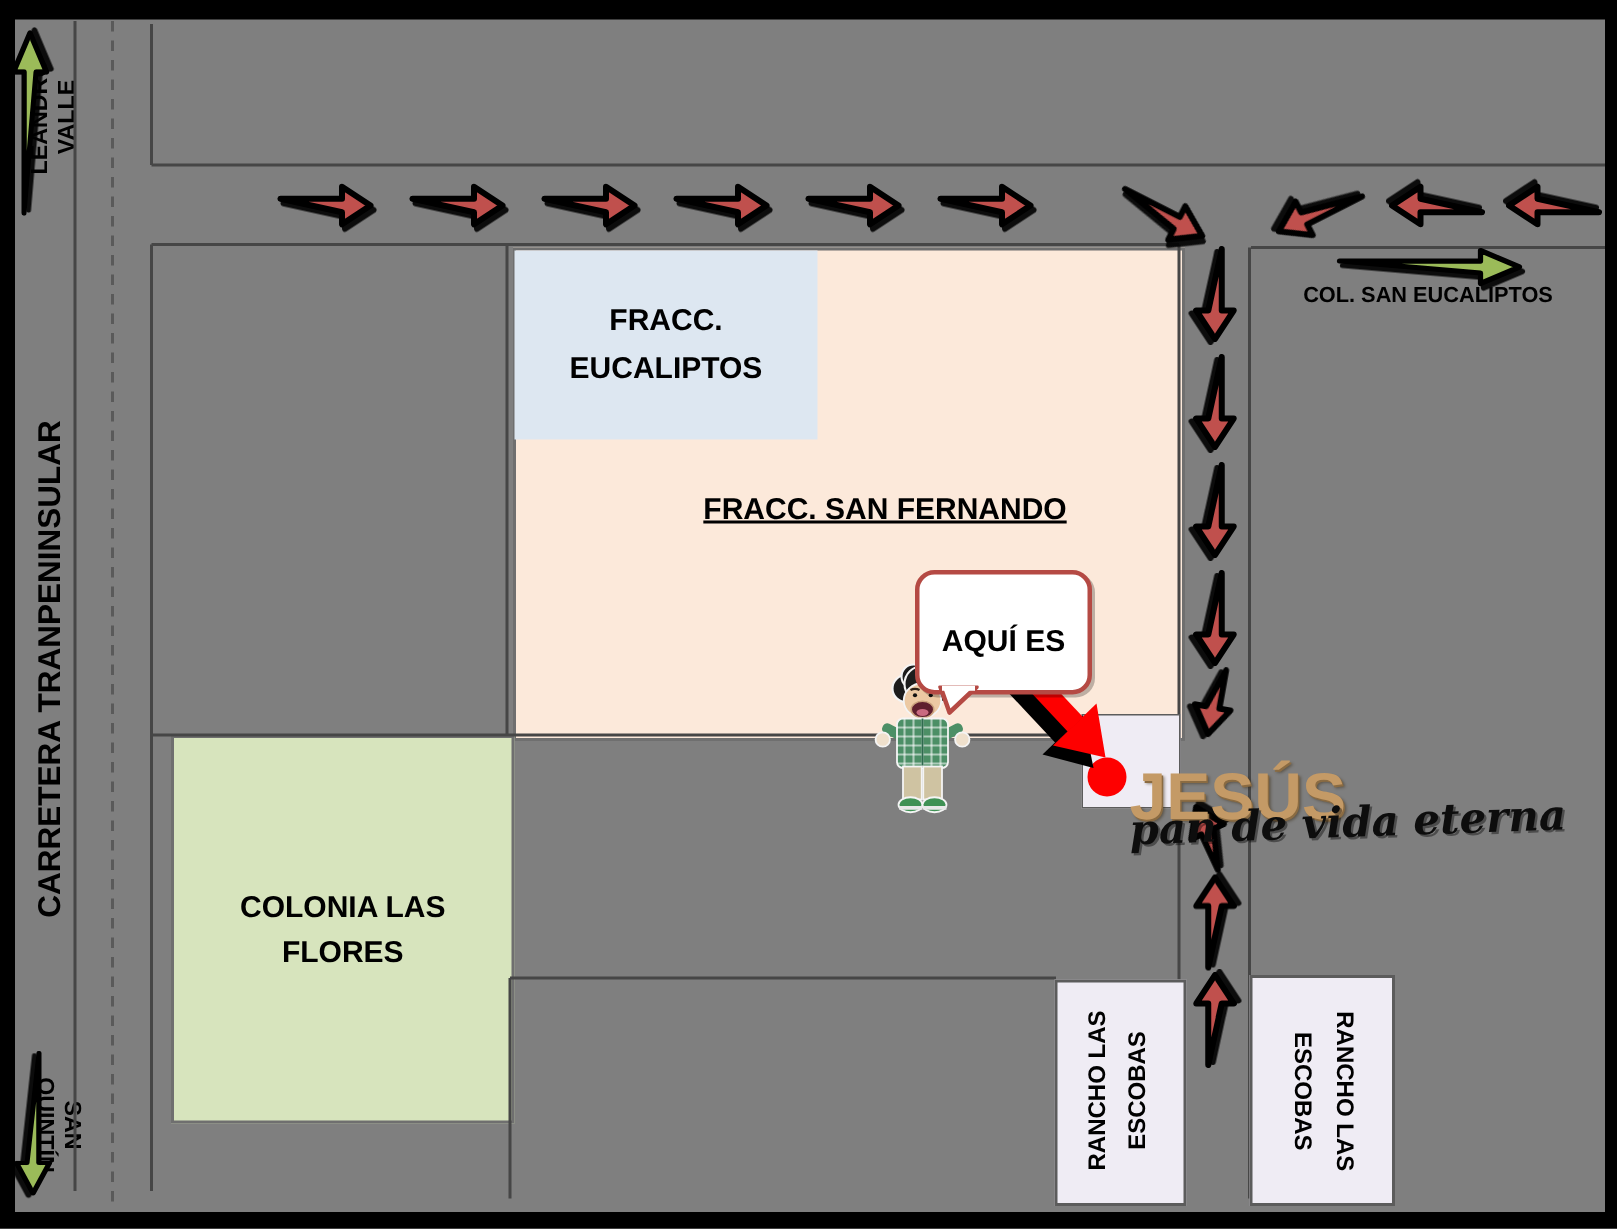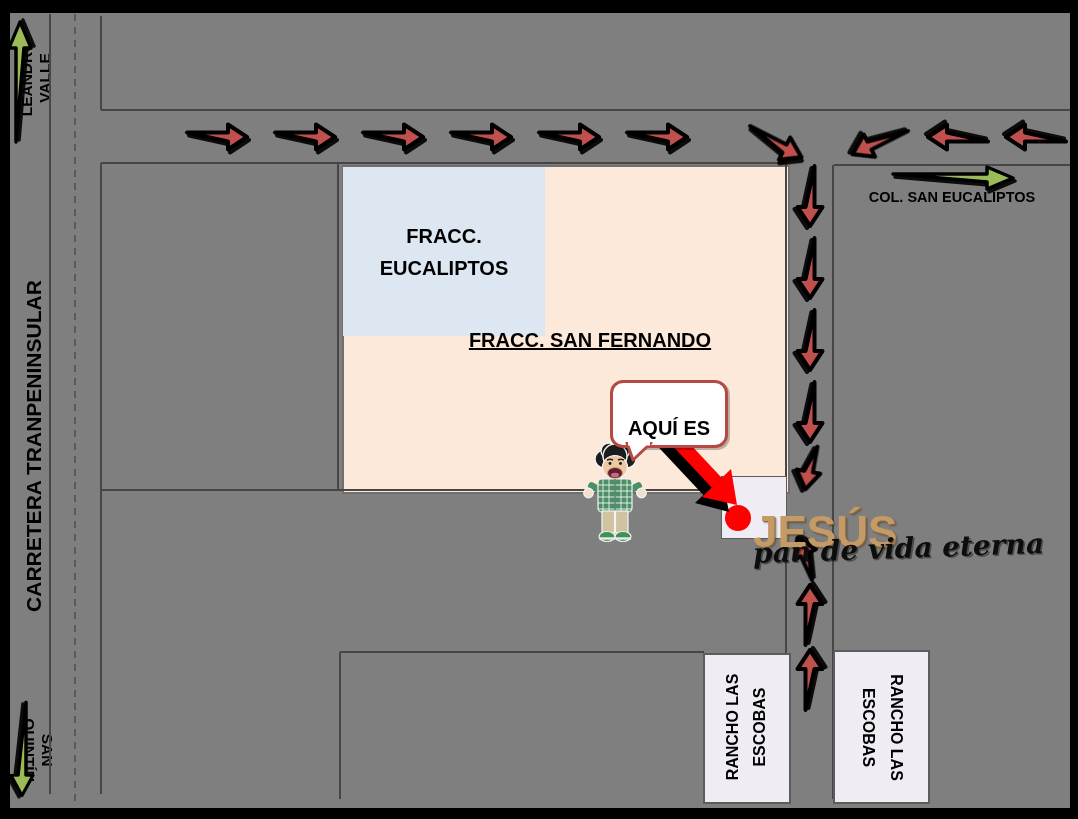--- a/index.html
+++ b/index.html
@@ -41,38 +41,40 @@
   .logo-title { font-size:44px; font-weight:bold; letter-spacing:0px;
                 color:var(--logo-tan);
                 text-shadow:1px 1px 0 #8a6b42, 2px 2px 2px rgba(50,35,10,.45); }
   .logo-sub { font-family:"DejaVu Serif",serif; font-style:italic; font-weight:bold;
               font-size:28px; color:#0d0d0d; margin-top:-14px; transform:rotate(-2deg);
               transform-origin:left center; text-shadow:1.5px 1.5px 0 rgba(0,0,0,.4); white-space:nowrap; }
   
   .bubble { position:absolute; z-index:30; background:#fff;
             border:3.5px solid var(--bubble-border); border-radius:13px;
             display:flex; align-items:flex-end; justify-content:center;
-            font-weight:bold; font-size:20px; padding-bottom:5px;
+            font-weight:bold; font-size:20px; padding-bottom:20px;
             box-shadow:2px 2px 0 rgba(0,0,0,0.25); }
   .bubble svg.tail { position:absolute; left:10px; bottom:-17px; }
   .pointer { position:absolute; z-index:28; pointer-events:none; }
   .charsvg { position:absolute; z-index:25; pointer-events:none; }
   .lbl { position:absolute; z-index:10; font-weight:bold; text-align:center; }
 </style>
 </head>
 <body>
 
 <div class="canvas">
 
   <div class="region region-tan" style="left:342px; top:165px; width:444px; height:325px;"></div>
   <div class="lbl" style="left:450px; top:329px; width:280px; font-size:20px; z-index:3;text-decoration:underline;">FRACC. SAN FERNANDO</div>
 
-  <div class="region region-blue pre" style="left:343px; top:167px; width:202px; height:169px; font-size:20px; line-height:1.6;">FRACC.
+  <div class="region region-blue pre" style="left:343px; top:167px; width:202px; height:126px; font-size:20px; line-height:1.6;">FRACC.
 EUCALIPTOS</div>
 
+  <div class="region region-green pre" style="left:114px; top:490px; width:225px; height:255px; font-size:20px; line-height:1.5;">COLONIA LAS
+FLORES</div>
 
   <svg class="overlay" width="1078" height="819" viewBox="0 0 1078 819">
     <defs>
       <g id="ar">
         <path d="M0,-4.5 L41,-4.5 L41,-12.5 L60,0 L41,12.5 L41,4.5 Z" fill="var(--arrow-red)" stroke="#000" stroke-width="4" stroke-linejoin="round"></path>
       </g>
       <g id="ars">
         <path d="M0,-4.5 L26,-4.5 L26,-12 L44,0 L26,12 L26,4.5 Z" fill="var(--arrow-red)" stroke="#000" stroke-width="4" stroke-linejoin="round"></path>
       </g>
       <g id="ag">

